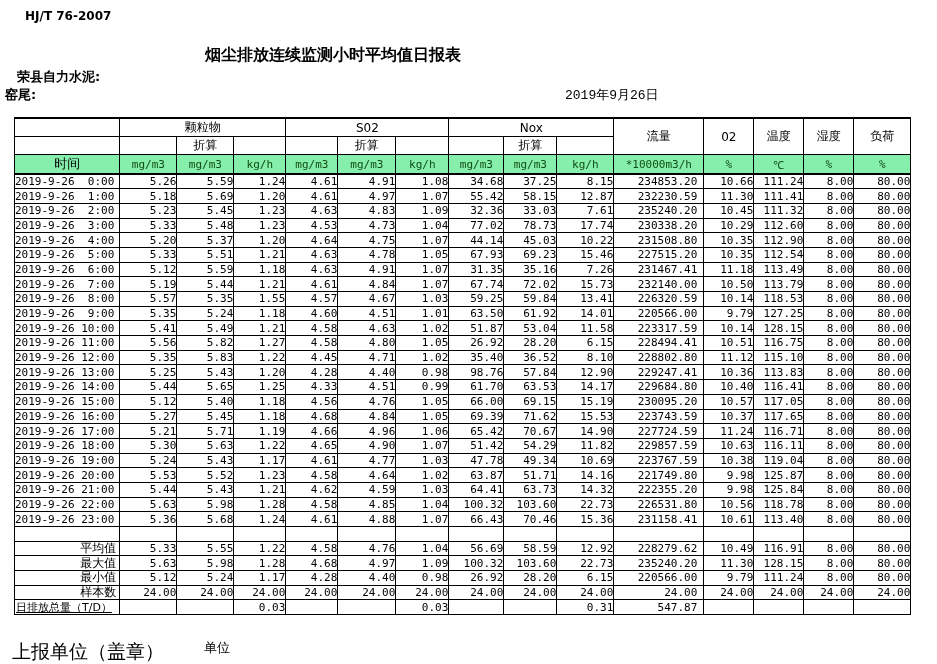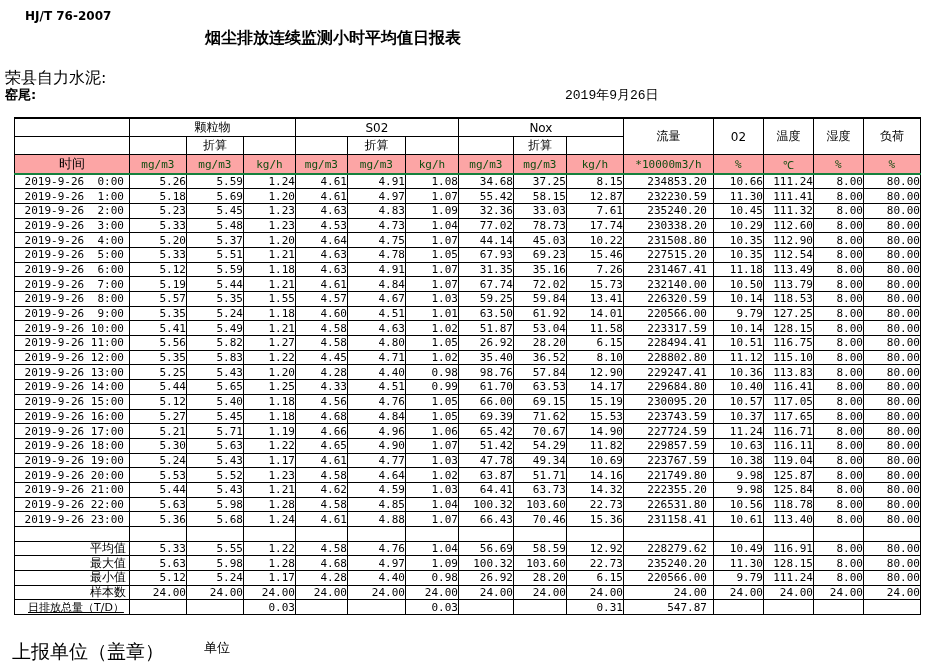--- a/index.html
+++ b/index.html
@@ -7,45 +7,45 @@
   .page {
     position: relative;
     width: 937px;
     height: 664px;
     background: #ffffff;
     font-family: "DejaVu Sans", sans-serif;
     color: #000;
     overflow: hidden;
   }
   .std      { position:absolute; left:25px;  top:9px;  font-size:12px; font-weight:bold; }
-  .title    { position:absolute; left:205px; top:28px; font-size:16px; font-weight:bold; }
-  .company  { position:absolute; left:5px;   top:68px; font-size:16px; font-weight:normal; }
+  .title    { position:absolute; left:205px; top:45px; font-size:16px; font-weight:bold; }
+  .company  { position:absolute; left:17px;   top:68px; font-size:13px; font-weight:bold; }
   .location { position:absolute; left:5px;   top:86px; font-size:13px; font-weight:bold; }
   .date     { position:absolute; left:565px; top:86px; font-size:13px;font-family:Liberation Mono, monospace; }
 
   table.report {
     position:absolute; left:14px; top:117px;
     border-collapse: collapse; table-layout: fixed;
     font-family: "DejaVu Sans Mono", monospace;
   }
   table.report th, table.report td {
     border: 1px solid #000;
     font-weight: normal;
     overflow: hidden;
     padding: 0;
   }
   thead tr.h1 th, thead tr.h1 td { border-top: 2px solid #000; }
   thead th, thead td { text-align:center; font-size:12px; height:15px;
     font-family:"DejaVu Sans", sans-serif; }
   tr.units th {
-    background: #fca5a5;
+    background: #86efac;
     height: 16px;
     font-size: 11px;
     color: #114d11;
-    border-bottom: 2px solid #15803d;
+    border-bottom: 2px solid #000000;
     font-family: "DejaVu Sans Mono", monospace;
   }
   tr.units th.time-h { font-size:13px; color:#000; font-family:"DejaVu Sans", sans-serif; }
 
   tbody td {
     font-size: 11px;
     height: 14.7px;
     line-height: 13px;
     text-align: right;
     padding-right: 7px;
@@ -56,21 +56,21 @@
   tbody td.c10 { padding-right: 6px; }
   tr.summary td.c0 {
     font-family: "DejaVu Sans", sans-serif;
     font-size: 12px;
     padding-right: 3px;
   }
   tr.total td.c0 {
     font-family: "DejaVu Sans", sans-serif;
     font-size: 11px;
     text-align: left;
-    padding-left: 13px;
+    padding-left: 1px;
     text-decoration: underline;
     overflow: visible;
   }
   .footer-note  { position:absolute; left:12px;  top:619px; font-size:12px; }
   .footer-stamp { position:absolute; left:12px;  top:639px; font-size:19px; }
   .footer-unit  { position:absolute; left:204px; top:639px; font-size:13px; }
 </style>
 </head>
 <body>
 

